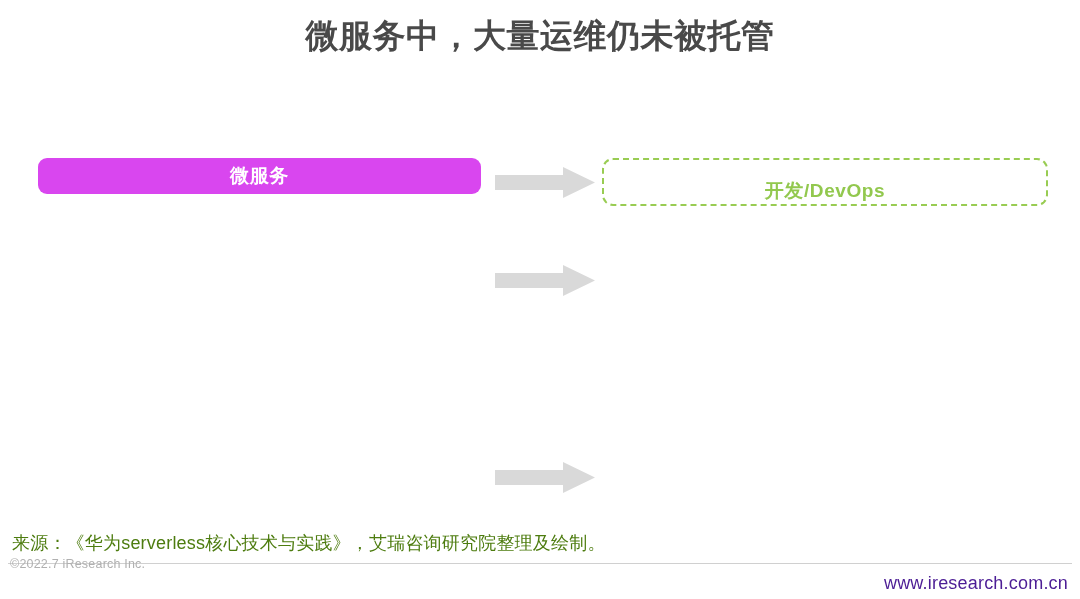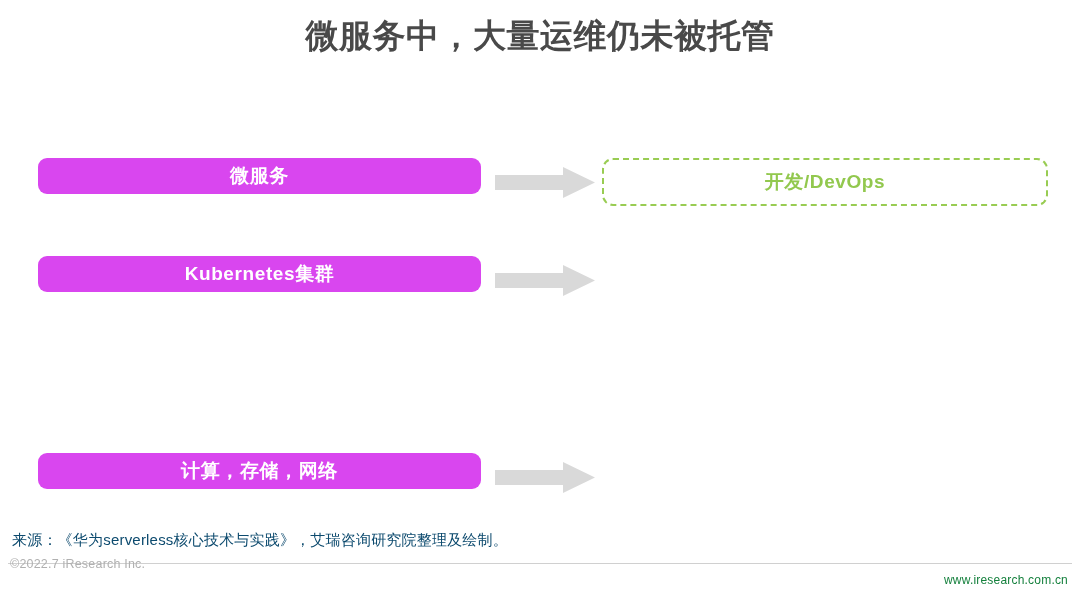--- a/index.html
+++ b/index.html
@@ -79,39 +79,39 @@
   .target-box {
     position: absolute;
     left: 602px;
     top: 0;
     width: 446px;
     height: 48px;
     background: #ffffff;
     border: 2px dashed #98cc52;
     border-radius: 11px;
     display: flex;
-    align-items: center;
+    align-items: flex-end;
     justify-content: center;
     box-sizing: border-box;
   }
   .target-label {
     color: #92c84e;
     font-size: 19px;
     font-weight: bold;
     letter-spacing: 0.6px;
     white-space: nowrap;
   }
 
   
   #source-note {
     position: absolute;
     left: 12px;
     top: 531px;
-    font-size: 15px;
-    color: #0c4a6e;
+    font-size: 18px;
+    color: #4d7c0f;
     letter-spacing: 0.2px;
     white-space: nowrap;
   }
 
   
   #footer-divider {
     position: absolute;
     left: 8px;
     top: 563px;
     width: 1064px;
@@ -124,22 +124,22 @@
     top: 557px;
     font-size: 12.5px;
     color: #b0b0b0;
     letter-spacing: 0.2px;
     white-space: nowrap;
   }
   #footer-right {
     position: absolute;
     right: 12px;
     top: 573px;
-    font-size: 12px;
-    color: #15803d;
+    font-size: 18px;
+    color: #4c1d95;
     letter-spacing: 0.2px;
     white-space: nowrap;
   }
 </style>
 </head>
 <body>
 
 <div id="page-title">微服务中，大量运维仍未被托管</div>
 
 <div id="diagram">
@@ -152,35 +152,29 @@
       <svg width="100" height="31" viewBox="0 0 100 31" xmlns="http://www.w3.org/2000/svg">
         <path d="M0 8 L68 8 L68 0 L100 15.5 L68 31 L68 23 L0 23 Z" fill="#d9d9d9"></path>
       </svg>
     </div>
     <div class="target-box">
       <span class="target-label">开发/DevOps</span>
     </div>
   </div>
 
   <div class="flow-row" style="top:256px;">
-    <div class="source-box">
-      <span class="source-label">Kubernetes集群</span>
-    </div>
     <div class="flow-arrow">
       <svg width="100" height="31" viewBox="0 0 100 31" xmlns="http://www.w3.org/2000/svg">
         <path d="M0 8 L68 8 L68 0 L100 15.5 L68 31 L68 23 L0 23 Z" fill="#d9d9d9"></path>
       </svg>
     </div>
   </div>
 
 
   <div class="flow-row" style="top:453px;">
-    <div class="source-box">
-      <span class="source-label">计算，存储，网络</span>
-    </div>
     <div class="flow-arrow">
       <svg width="100" height="31" viewBox="0 0 100 31" xmlns="http://www.w3.org/2000/svg">
         <path d="M0 8 L68 8 L68 0 L100 15.5 L68 31 L68 23 L0 23 Z" fill="#d9d9d9"></path>
       </svg>
     </div>
   </div>
 
 </div>
 
 <div id="source-note">来源：《华为serverless核心技术与实践》，艾瑞咨询研究院整理及绘制。</div>

